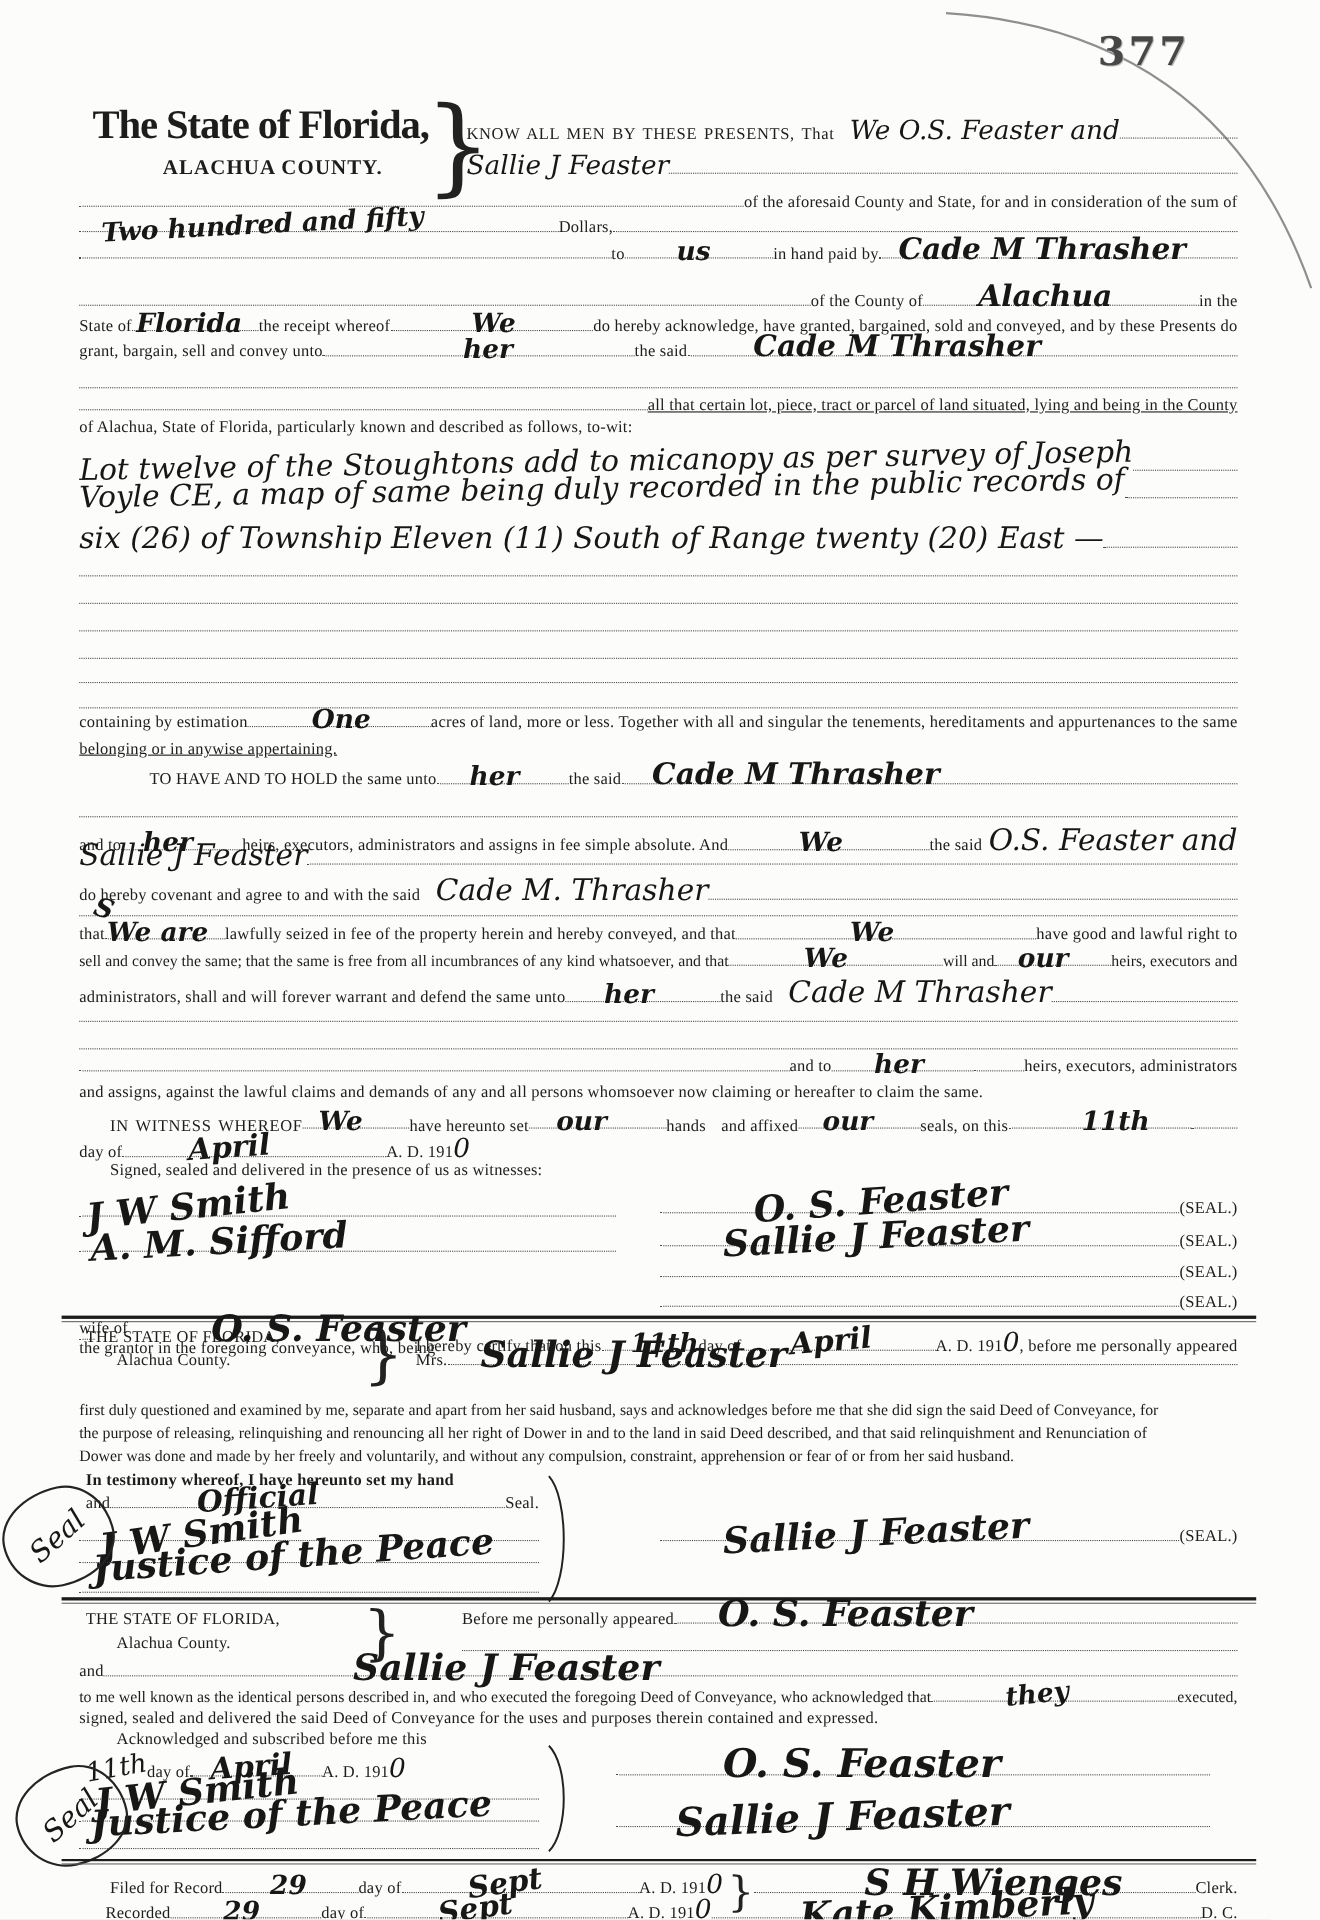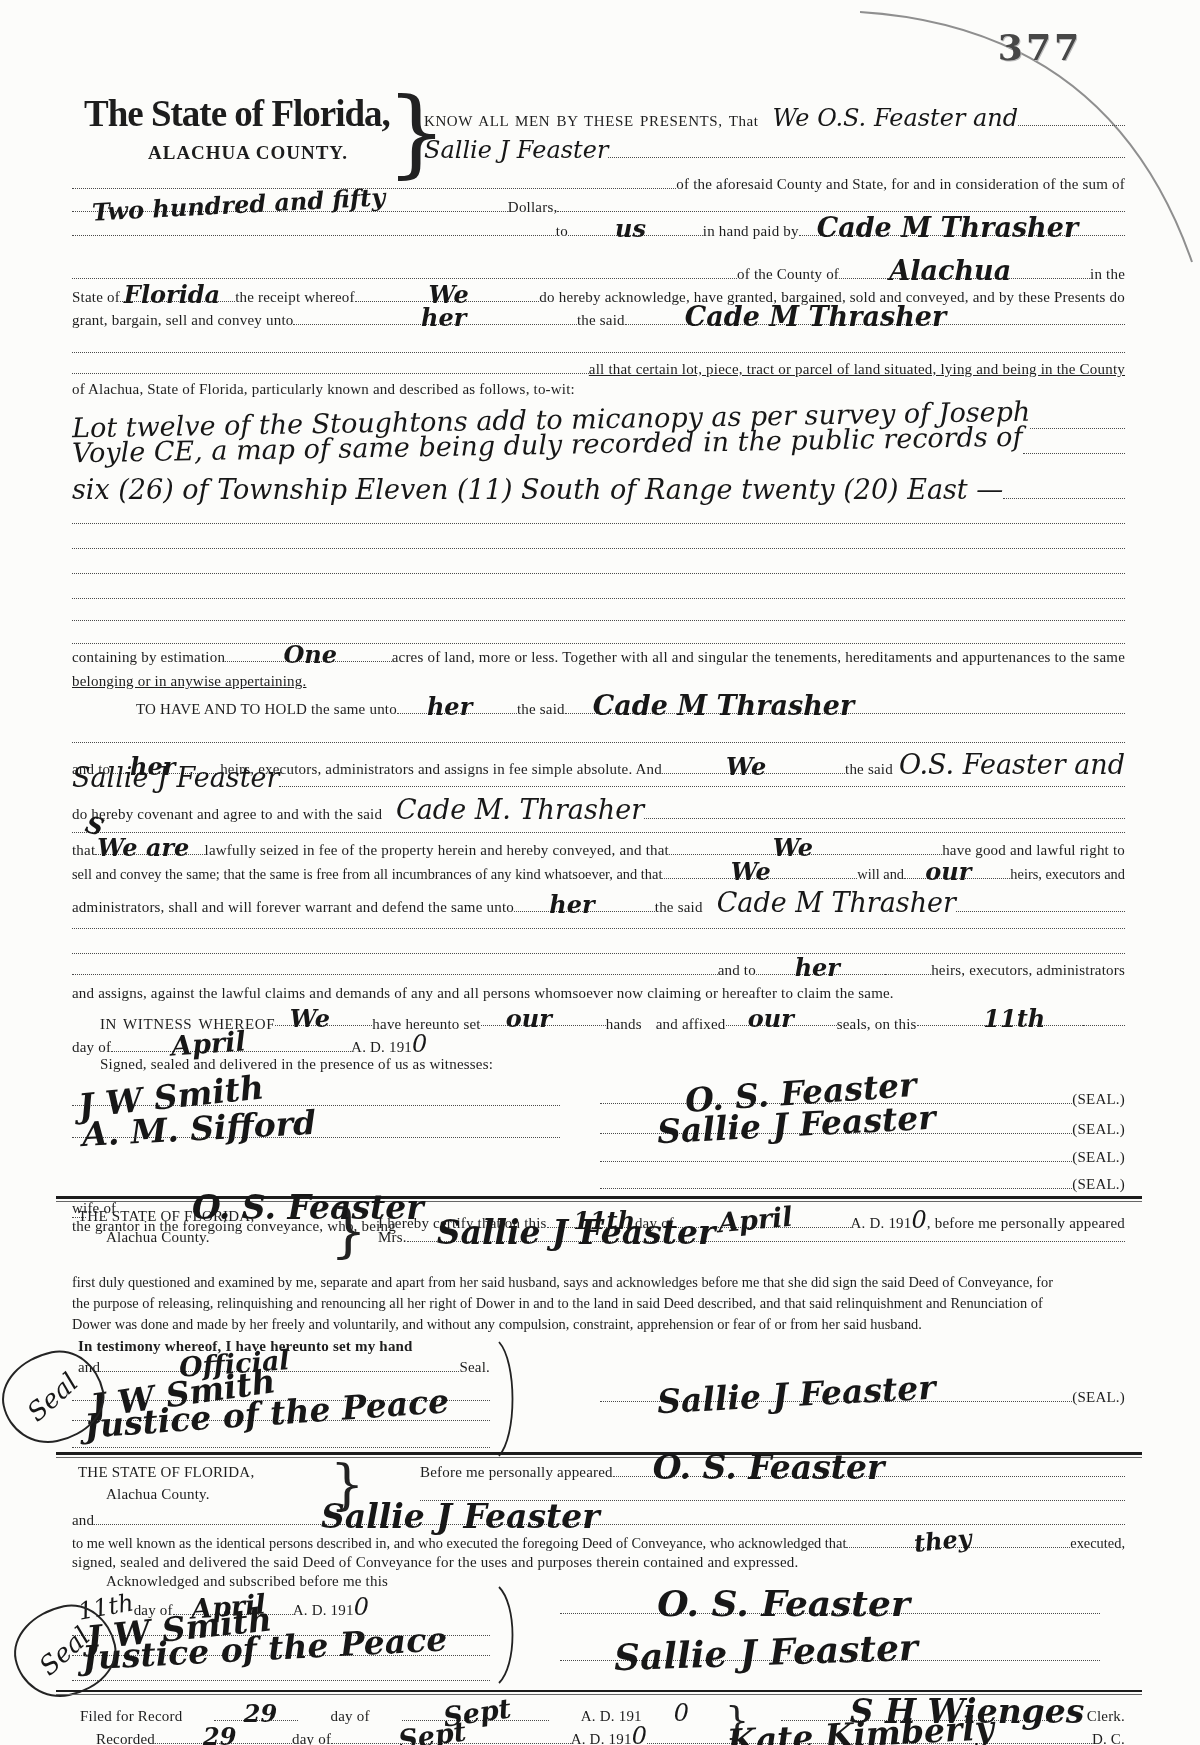--- a/index.html
+++ b/index.html
@@ -466,21 +466,21 @@
     <b class="fill">
       <i class="hw ov" style="left:10%;bottom:-10px;font-size:36px;transform:rotate(-2deg);">Sallie J Feaster</i>
     </b>
   </div>
   <div class="seal-doodle" style="left:14px;top:1606px;">
     <i class="hw">Seal</i>
   </div>
 
   <div class="hrule" style="top:1690px;border-top-width:2px;"></div>
 
-  <div class="row" style="top:1701px;left:80px;gap:32px;">
+  <div class="row" style="top:1701px;left:100px;">
     <span class="pt">Filed for Record</span>
     <b class="fill" style="flex:8;">
       <i class="hw ov" style="left:35%;">29</i>
     </b>
     <span class="pt">day of</span>
     <b class="fill" style="flex:14;">
       <i class="hw ov hw-lg" style="left:28%;transform:rotate(-8deg);">Sept</i>
     </b>
     <span class="pt">A. D. 191</span>
     <i class="hw">0</i>

